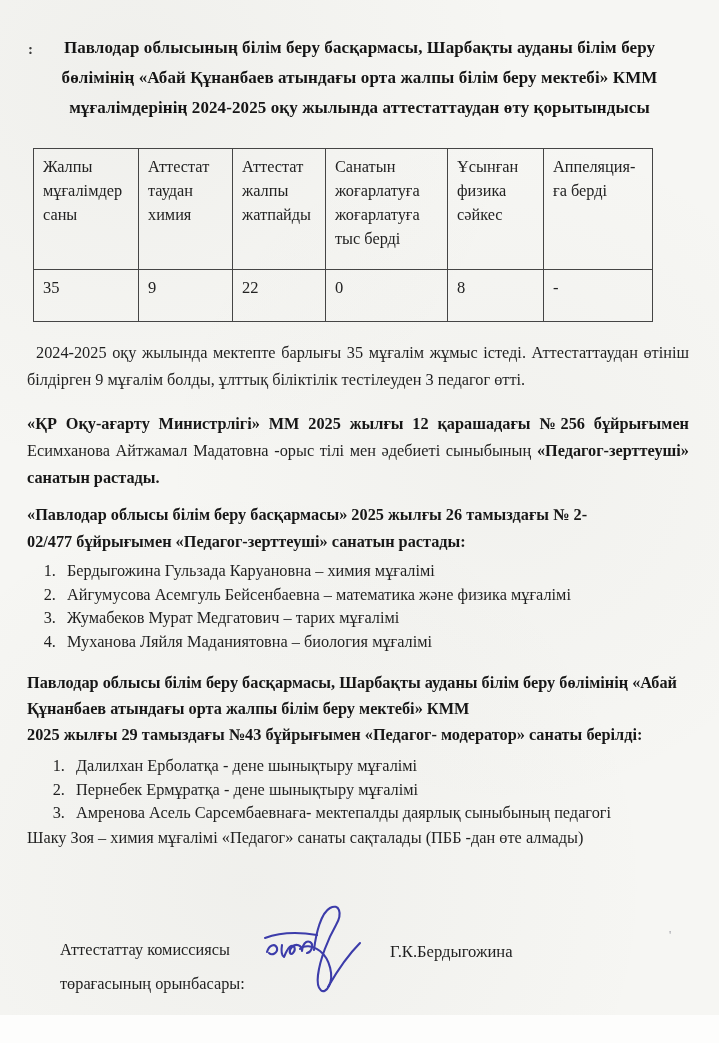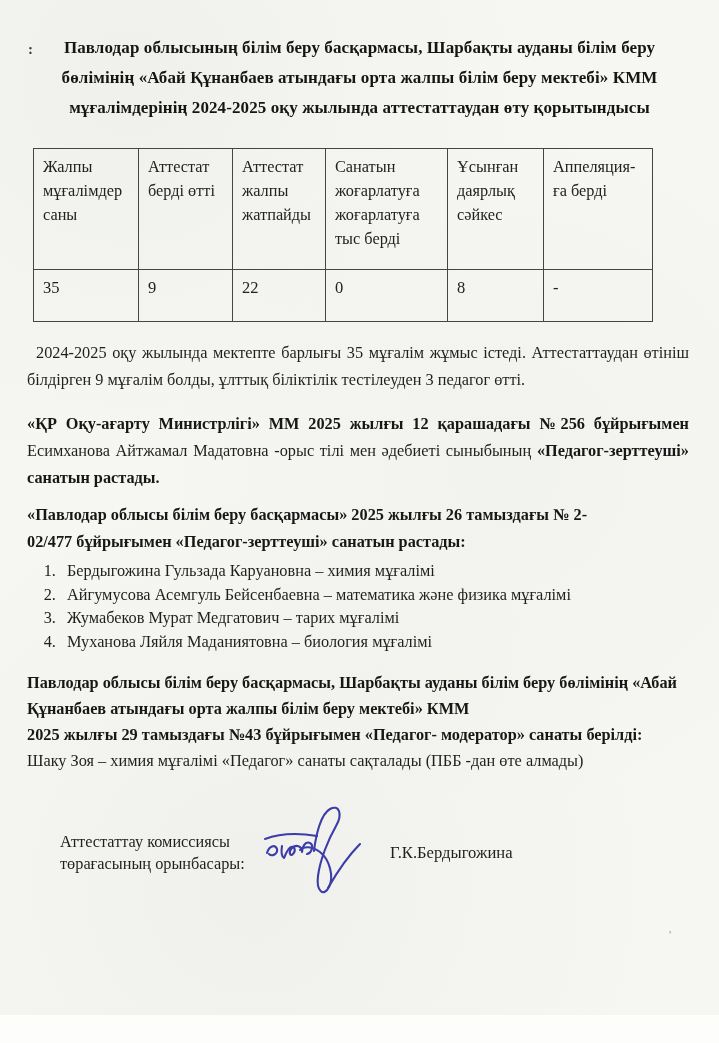--- a/index.html
+++ b/index.html
@@ -81,22 +81,23 @@
     line-height:24px;
   }
   .sig-row{
     display:flex;
     align-items:center;
     margin:54px 0 0 60px;
   }
   .sig-role{
     width:205px;
     font-size:16.3px;
-    line-height:22px;
+    line-height:34px;
     white-space:pre-line;
+    margin-top:29px;
   }
   .sig-ink{
     width:115px;height:98px;
     margin:-26px 0 -20px -6px;
     flex:0 0 auto;
   }
   .sig-name{
     font-size:16.6px;
     margin-left:16px;
   }
@@ -127,24 +128,24 @@
       <col class="c1">
         <col class="c2">
         <col class="c3">
         <col class="c4">
         <col class="c5">
         <col class="c6">
     </colgroup>
     <tbody>
       <tr>
         <th>Жалпы мұғалімдер саны</th>
-        <th>Аттестат берді өтті</th>
+        <th>Аттестат таудан химия</th>
         <th>Аттестат жалпы жатпайды</th>
         <th>Санатын жоғарлатуға жоғарлатуға тыс берді</th>
-        <th>Ұсынған даярлық сәйкес</th>
+        <th>Ұсынған физика сәйкес</th>
         <th>Аппеляция-ға берді</th>
       </tr>
       <tr>
         <td>35</td>
         <td>9</td>
         <td>22</td>
         <td>0</td>
         <td>8</td>
         <td>-</td>
       </tr>
@@ -161,20 +162,25 @@
   <ol class="teachers">
     <li>Бердыгожина Гульзада Каруановна – химия мұғалімі</li>
     <li>Айгумусова Асемгуль Бейсенбаевна – математика және физика мұғалімі</li>
     <li>Жумабеков Мурат Медгатович – тарих мұғалімі</li>
     <li>Муханова Ляйля Маданиятовна – биология мұғалімі</li>
   </ol>
 
   <div class="sec-heading mt">Павлодар облысы білім беру басқармасы, Шарбақты ауданы білім беру бөлімінің «Абай Құнанбаев атындағы орта жалпы білім беру мектебі» КММ
 2025 жылғы 29 тамыздағы  №43 бұйрығымен «Педагог- модератор» санаты берілді:</div>
 
+  <ol class="teachers wide">
+    <li>Далилхан Ерболатқа - дене шынықтыру мұғалімі</li>
+    <li>Пернебек Ермұратқа - дене шынықтыру мұғалімі</li>
+    <li>Амренова Асель Сарсембаевнаға- мектепалды даярлық сыныбының педагогі</li>
+  </ol>
 
   <p class="note-line">Шаку Зоя – химия мұғалімі «Педагог» санаты сақталады (ПББ -дан өте алмады)</p>
 
   <div class="sig-row">
     <div class="sig-role">Аттестаттау комиссиясы
 төрағасының орынбасары:</div>
     <svg class="sig-ink" viewBox="0 0 115 98" aria-hidden="true">
       <g fill="none" stroke="#3c3caa" stroke-width="2.1" stroke-linecap="round" stroke-linejoin="round">
         <path d="M6,38 C22,32 40,32 58,35"></path>
         <path d="M8,52 C10,45 16,43 18,48 C19,53 13,56 10,53"></path>

